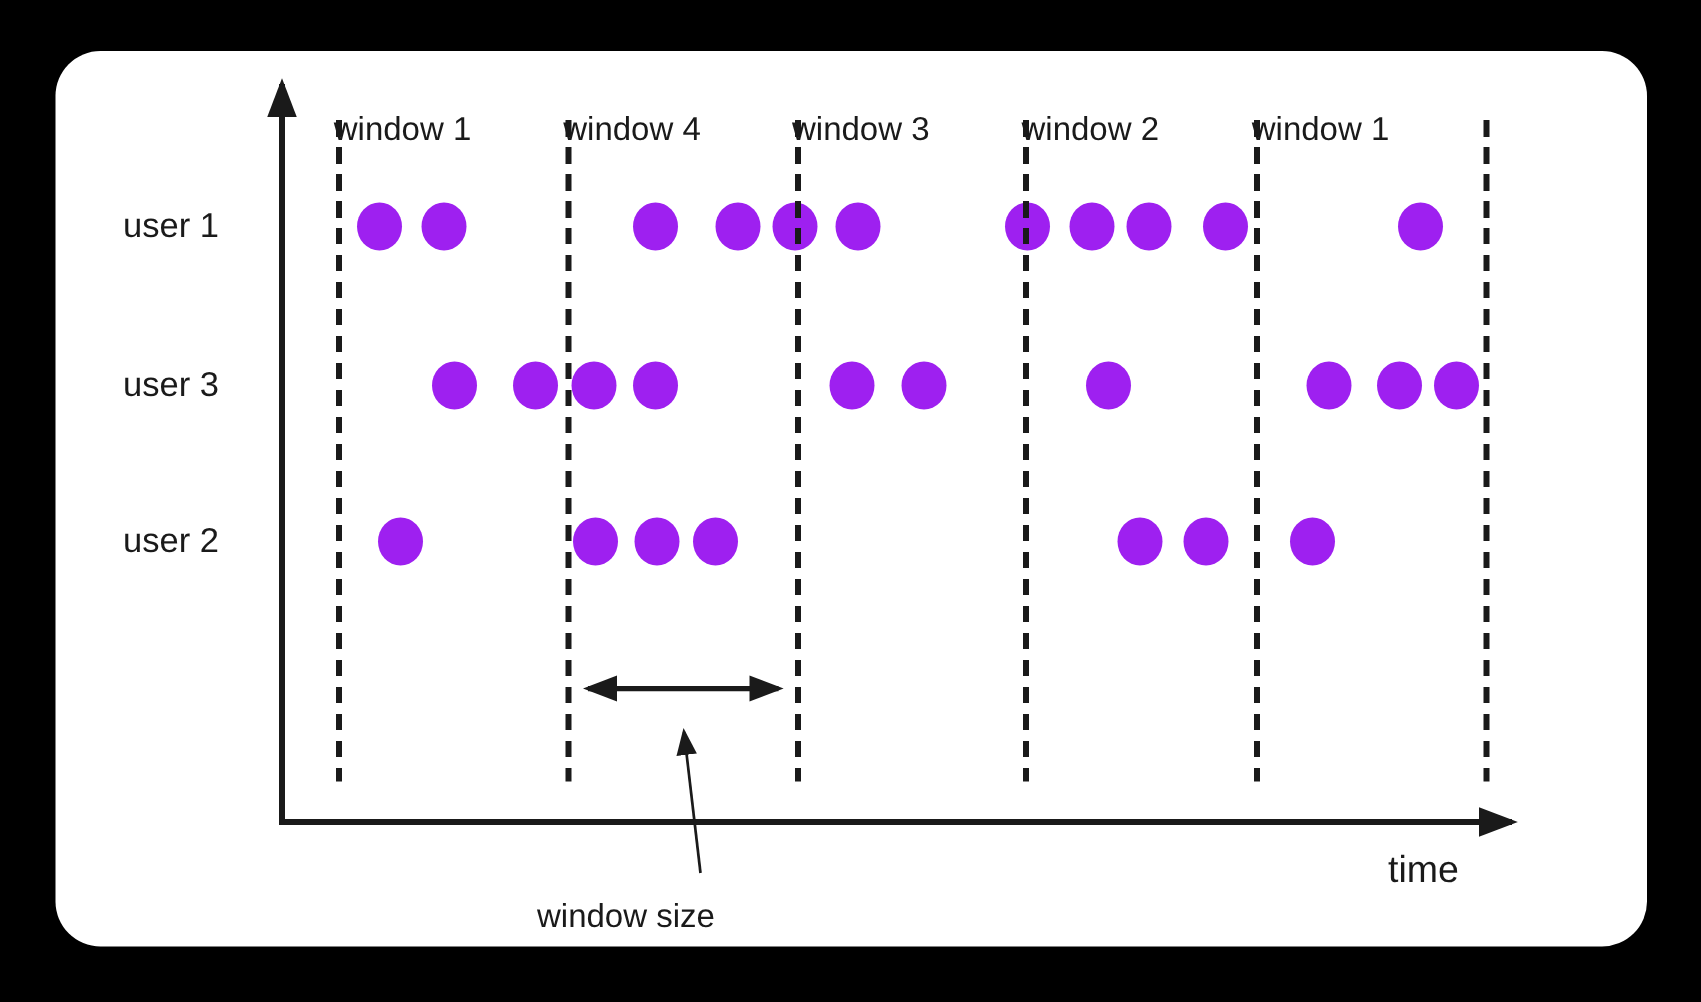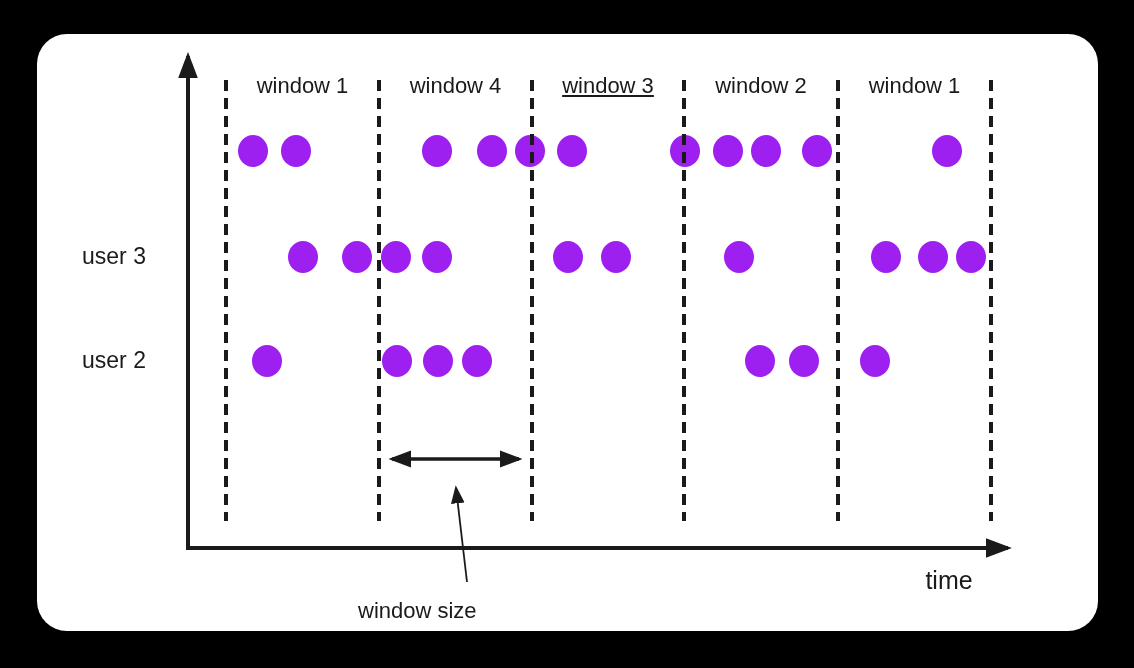--- a/index.html
+++ b/index.html
@@ -42,21 +42,20 @@
   .boundary {
     position: absolute;
     top: 80px; height: 441px; width: 4px;
     background: repeating-linear-gradient(to bottom, var(--ink) 0 11px, transparent 11px 18px);
     z-index: 3;
   }
   .window-label {
     position: absolute;
     top: 73px;
     width: 160px; margin-left: -80px;
-    text-align: center;
     font-size: 22px;
     color: var(--ink);
     z-index: 4;
     white-space: nowrap;
   }
   .user-label {
     position: absolute;
     left: 54px; width: 120px;
     text-align: center;
     font-size: 23px;
@@ -117,23 +116,24 @@
   <div class="annotation-label">window size</div>
 
 <div class="boundary" style="left: 224px;"></div>
     <div class="boundary" style="left: 377px;"></div>
     <div class="boundary" style="left: 530px;"></div>
     <div class="boundary" style="left: 682px;"></div>
     <div class="boundary" style="left: 836px;"></div>
     <div class="boundary" style="left: 989px;"></div>
     <div class="window-label" style="left: 302.5px;">window 1</div>
     <div class="window-label" style="left: 455.5px;">window 4</div>
-    <div class="window-label" style="left: 608px; text-decoration: underline;">window 3</div>
+    <div class="window-label" style="left: 608px;">window 3</div>
     <div class="window-label" style="left: 761px;">window 2</div>
     <div class="window-label" style="left: 914.5px;">window 1</div>
+    <div class="user-label" style="top: 137px;">user 1</div>
     <div class="dot" style="left: 238px; top: 135px;"></div>
     <div class="dot" style="left: 281px; top: 135px;"></div>
     <div class="dot" style="left: 422px; top: 135px;"></div>
     <div class="dot" style="left: 477px; top: 135px;"></div>
     <div class="dot" style="left: 515px; top: 135px;"></div>
     <div class="dot" style="left: 557px; top: 135px;"></div>
     <div class="dot" style="left: 670px; top: 135px;"></div>
     <div class="dot" style="left: 713px; top: 135px;"></div>
     <div class="dot" style="left: 751px; top: 135px;"></div>
     <div class="dot" style="left: 802px; top: 135px;"></div>

